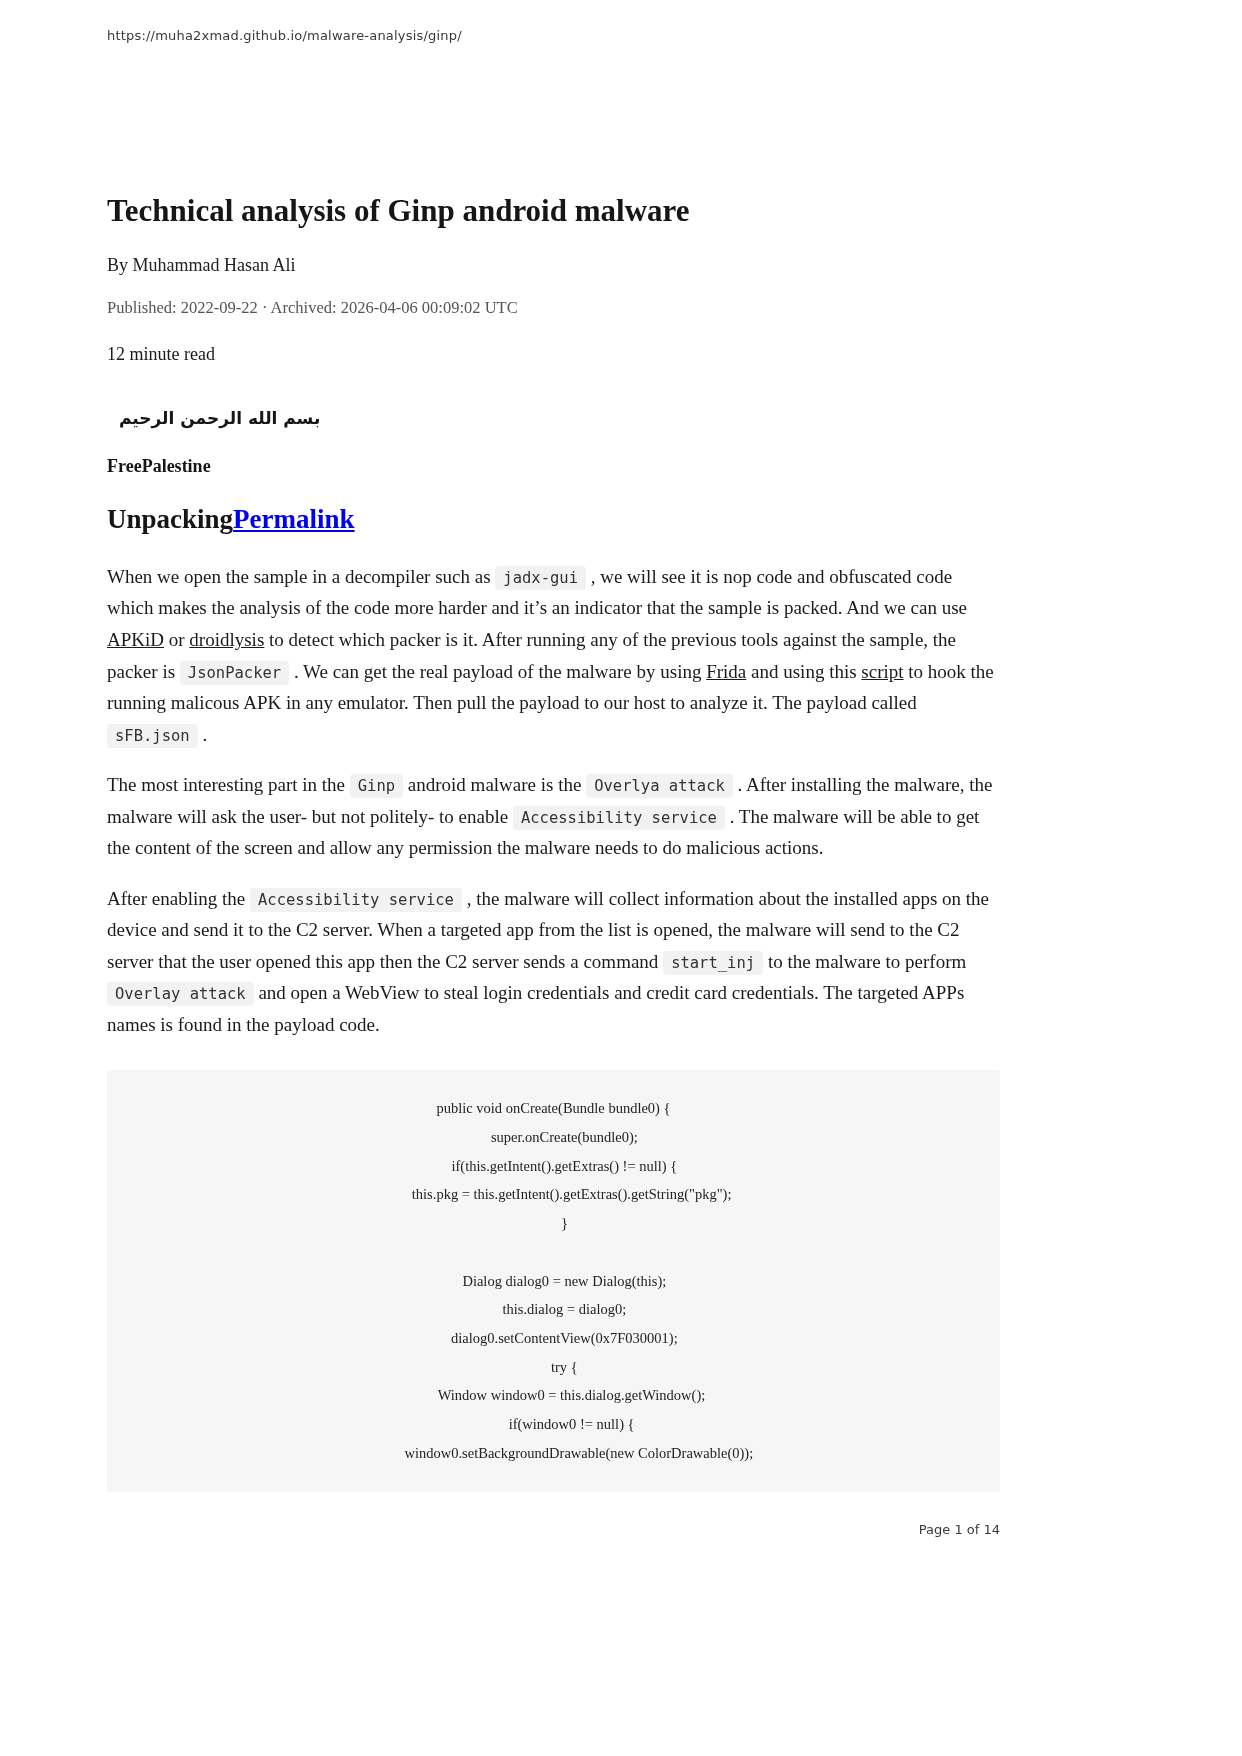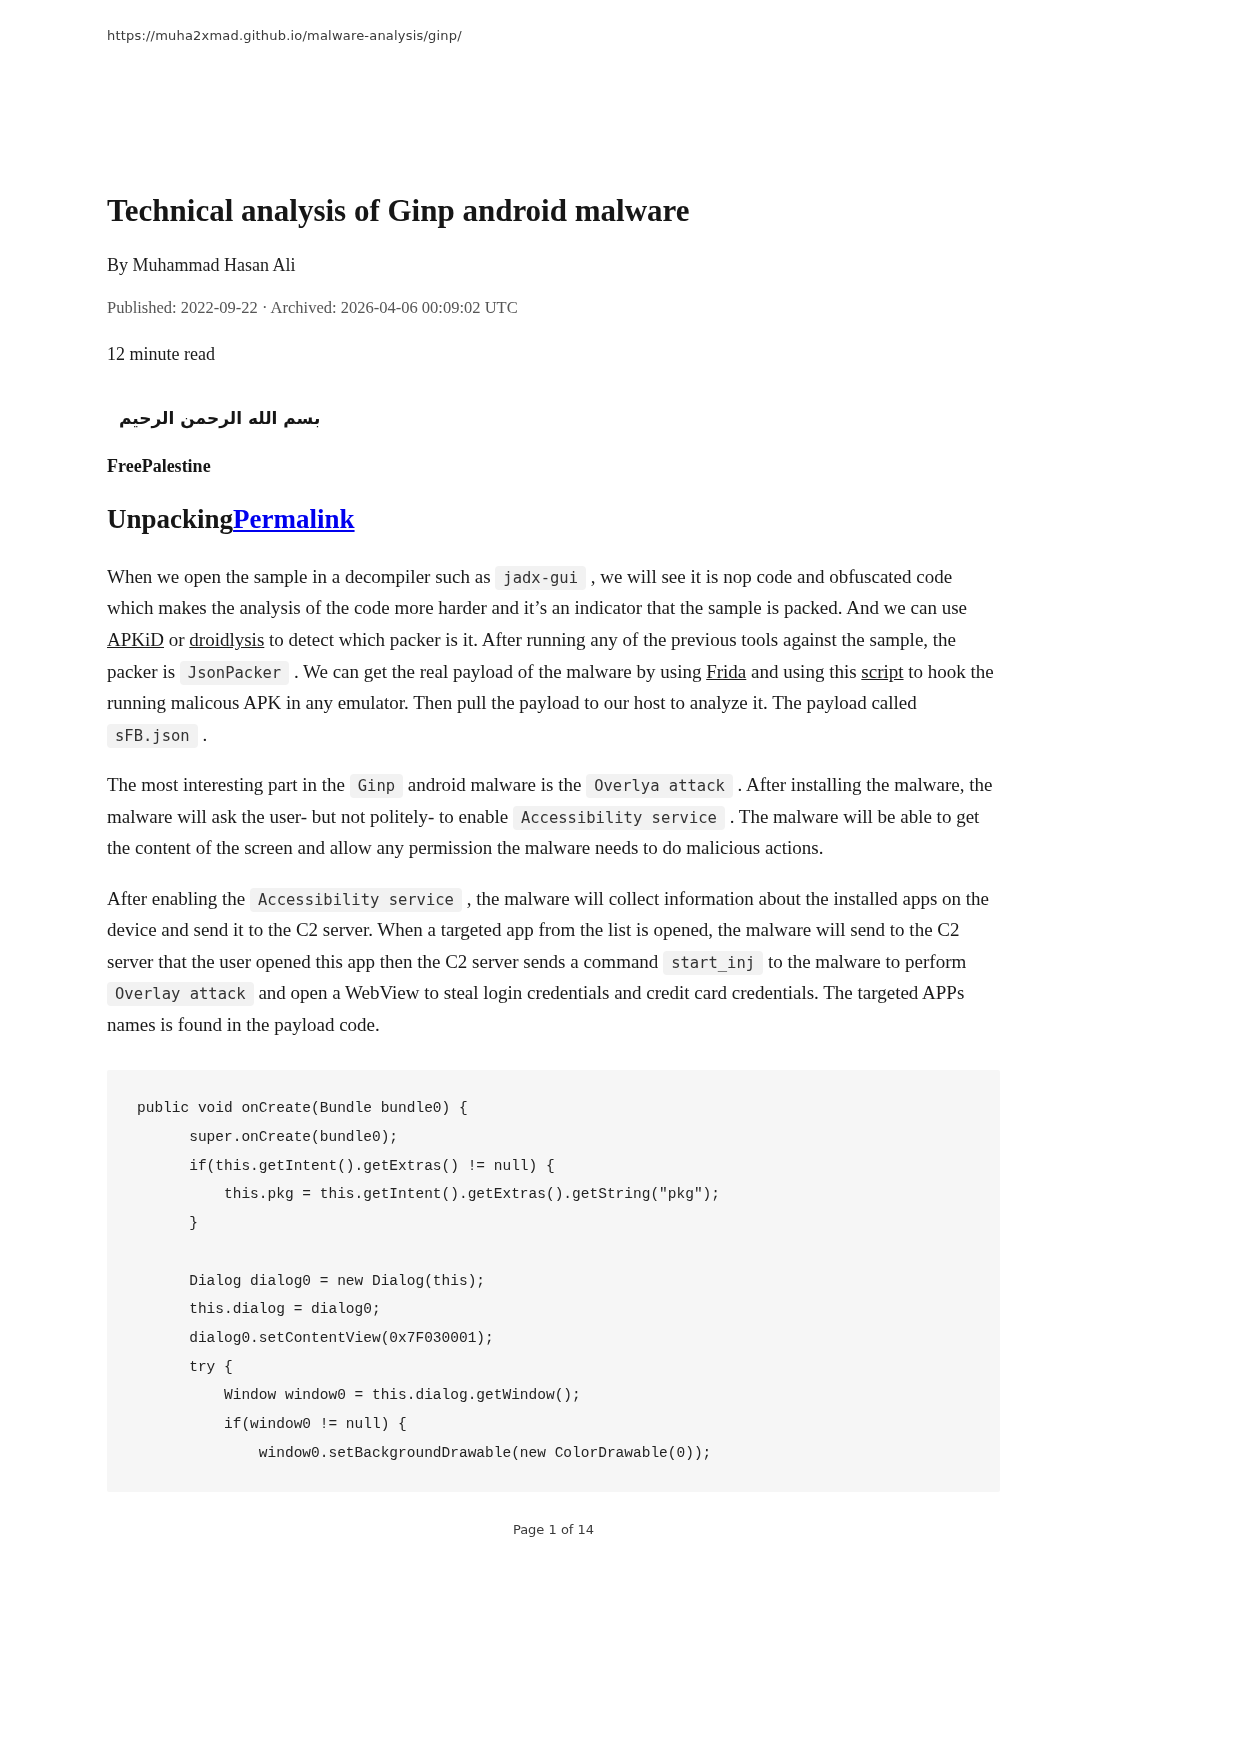--- a/index.html
+++ b/index.html
@@ -25,21 +25,21 @@
     font-family: "DejaVu Sans", sans-serif;
     font-size: 13px;
     color: #3a3a3a;
     letter-spacing: 0.2px;
   }
   .print-footer {
     position: absolute;
     top: 1522px;
     left: 107px;
     width: 893px;
-    text-align: center;
+    text-align: right;
     font-family: "DejaVu Sans", sans-serif;
     font-size: 13px;
     color: #3a3a3a;
   }
   .column {
     position: absolute;
     top: 0;
     left: 107px;
     width: 893px;
     padding-top: 192px;
@@ -110,26 +110,27 @@
     color: #333333;
     padding: 3px 8px;
     border-radius: 4px;
     white-space: nowrap;
   }
   pre.code-block {
     margin: 30px 0 0 0;
     padding: 24px 30px;
     background: #f6f6f6;
     border-radius: 2px;
-    font-family: Liberation Mono, monospace;
+    font-family: Liberation Serif, serif;
     font-size: 14.5px;
     line-height: 1.98;
     color: #222222;
     white-space: pre;
     overflow: hidden;
+    text-align: center;
   }
 </style>
 </head>
 <body>
 
 <div class="sheet">
 
   <div class="print-header">https://muha2xmad.github.io/malware-analysis/ginp/</div>
 
   <div class="column">

